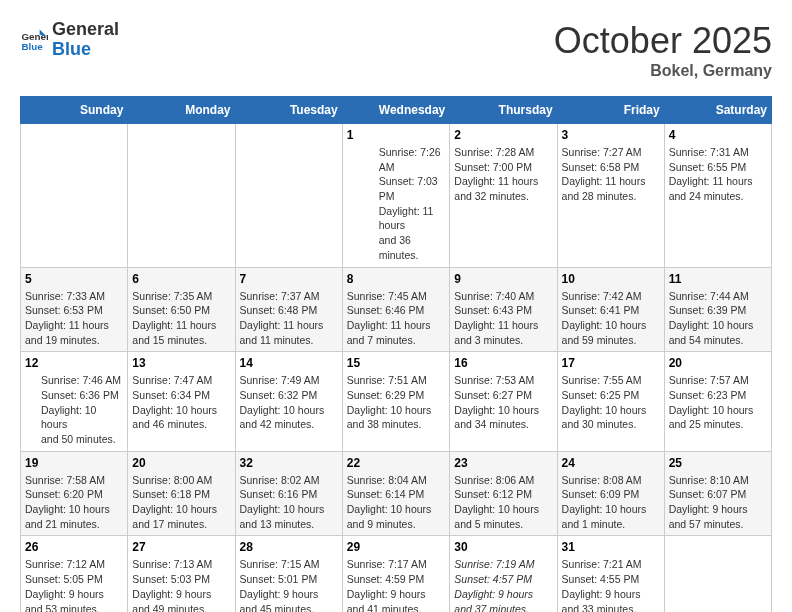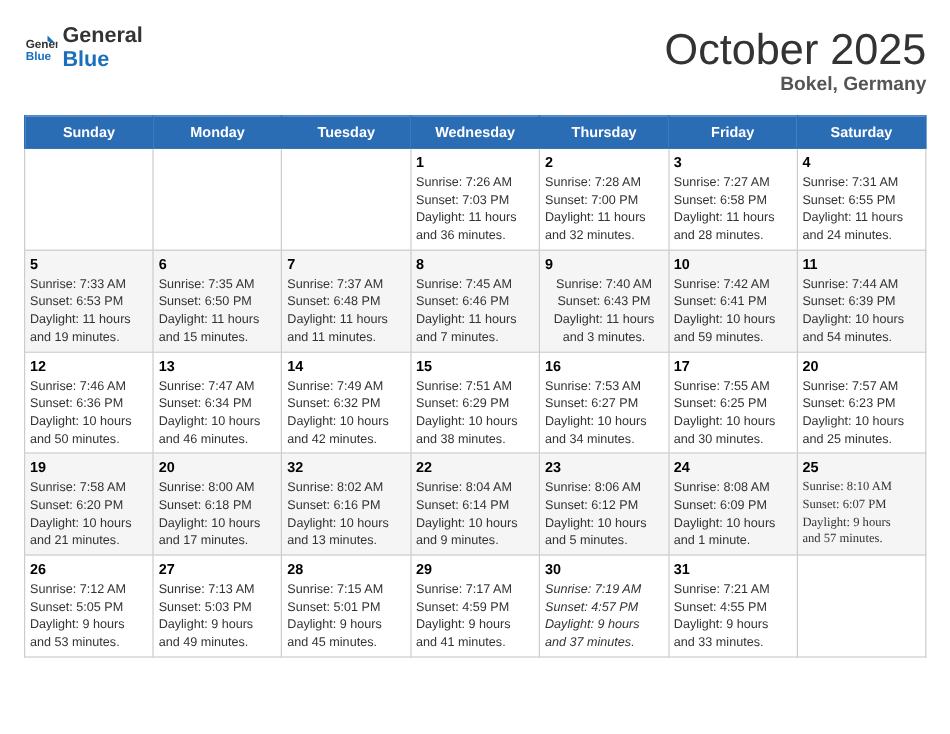--- a/index.html
+++ b/index.html
@@ -49,21 +49,21 @@
     }
     table {
       width: 100%;
       border-collapse: collapse;
       font-size: 11px;
     }
     thead th {
       background-color: #2a6db5;
       color: #fff;
       padding: 6px 4px;
-      text-align: center;
+      text-align: right;
       font-size: 12px;
       border: 1px solid #2a6db5;
     }
     tbody td {
       border: 1px solid #ccc;
       vertical-align: top;
       padding: 4px;
       height: 80px;
       width: 108px;
       background: #fff;
@@ -118,21 +118,21 @@
       <th>Saturday</th>
     </tr>
   </thead>
   <tbody id="calendar-body">
   <tr>
         <td class="empty-cell"></td>
         <td class="empty-cell"></td>
         <td class="empty-cell"></td>
         <td>
           <div class="day-num">1</div>
-          <div class="day-info" style="white-space: pre-line;">Sunrise: 7:26 AM
+          <div class="day-info" style="white-space: pre-line; margin-left: 32px;">Sunrise: 7:26 AM
 Sunset: 7:03 PM
 Daylight: 11 hours
 and 36 minutes.</div>
         </td>
         <td>
           <div class="day-num">2</div>
           <div class="day-info" style="white-space: pre-line;">Sunrise: 7:28 AM
 Sunset: 7:00 PM
 Daylight: 11 hours
 and 32 minutes.</div>
@@ -176,21 +176,21 @@
         </td>
         <td>
           <div class="day-num">8</div>
           <div class="day-info" style="white-space: pre-line;">Sunrise: 7:45 AM
 Sunset: 6:46 PM
 Daylight: 11 hours
 and 7 minutes.</div>
         </td>
         <td>
           <div class="day-num">9</div>
-          <div class="day-info" style="white-space: pre-line; text-align: center;">Sunrise: 7:40 AM
+          <div class="day-info" style="white-space: pre-line;">Sunrise: 7:40 AM
 Sunset: 6:43 PM
 Daylight: 11 hours
 and 3 minutes.</div>
         </td>
         <td>
           <div class="day-num">10</div>
           <div class="day-info" style="white-space: pre-line;">Sunrise: 7:42 AM
 Sunset: 6:41 PM
 Daylight: 10 hours
 and 59 minutes.</div>
@@ -199,21 +199,21 @@
           <div class="day-num">11</div>
           <div class="day-info" style="white-space: pre-line;">Sunrise: 7:44 AM
 Sunset: 6:39 PM
 Daylight: 10 hours
 and 54 minutes.</div>
         </td>
       </tr>
       <tr>
         <td>
           <div class="day-num">12</div>
-          <div class="day-info" style="white-space: pre-line;">Sunrise: 7:46 AM
+          <div class="day-info" style="white-space: pre-line; margin-left: 16px;">Sunrise: 7:46 AM
 Sunset: 6:36 PM
 Daylight: 10 hours
 and 50 minutes.</div>
         </td>
         <td>
           <div class="day-num">13</div>
           <div class="day-info" style="white-space: pre-line;">Sunrise: 7:47 AM
 Sunset: 6:34 PM
 Daylight: 10 hours
 and 46 minutes.</div>
@@ -292,21 +292,21 @@
         </td>
         <td>
           <div class="day-num">24</div>
           <div class="day-info" style="white-space: pre-line;">Sunrise: 8:08 AM
 Sunset: 6:09 PM
 Daylight: 10 hours
 and 1 minute.</div>
         </td>
         <td>
           <div class="day-num">25</div>
-          <div class="day-info" style="white-space: pre-line; font-family: Liberation Serif, serif;">Sunrise: 8:10 AM
+          <div class="day-info" style="white-space: pre-line;">Sunrise: 8:10 AM
 Sunset: 6:07 PM
 Daylight: 9 hours
 and 57 minutes.</div>
         </td>
       </tr>
       <tr>
         <td>
           <div class="day-num">26</div>
           <div class="day-info" style="white-space: pre-line;">Sunrise: 7:12 AM
 Sunset: 5:05 PM

